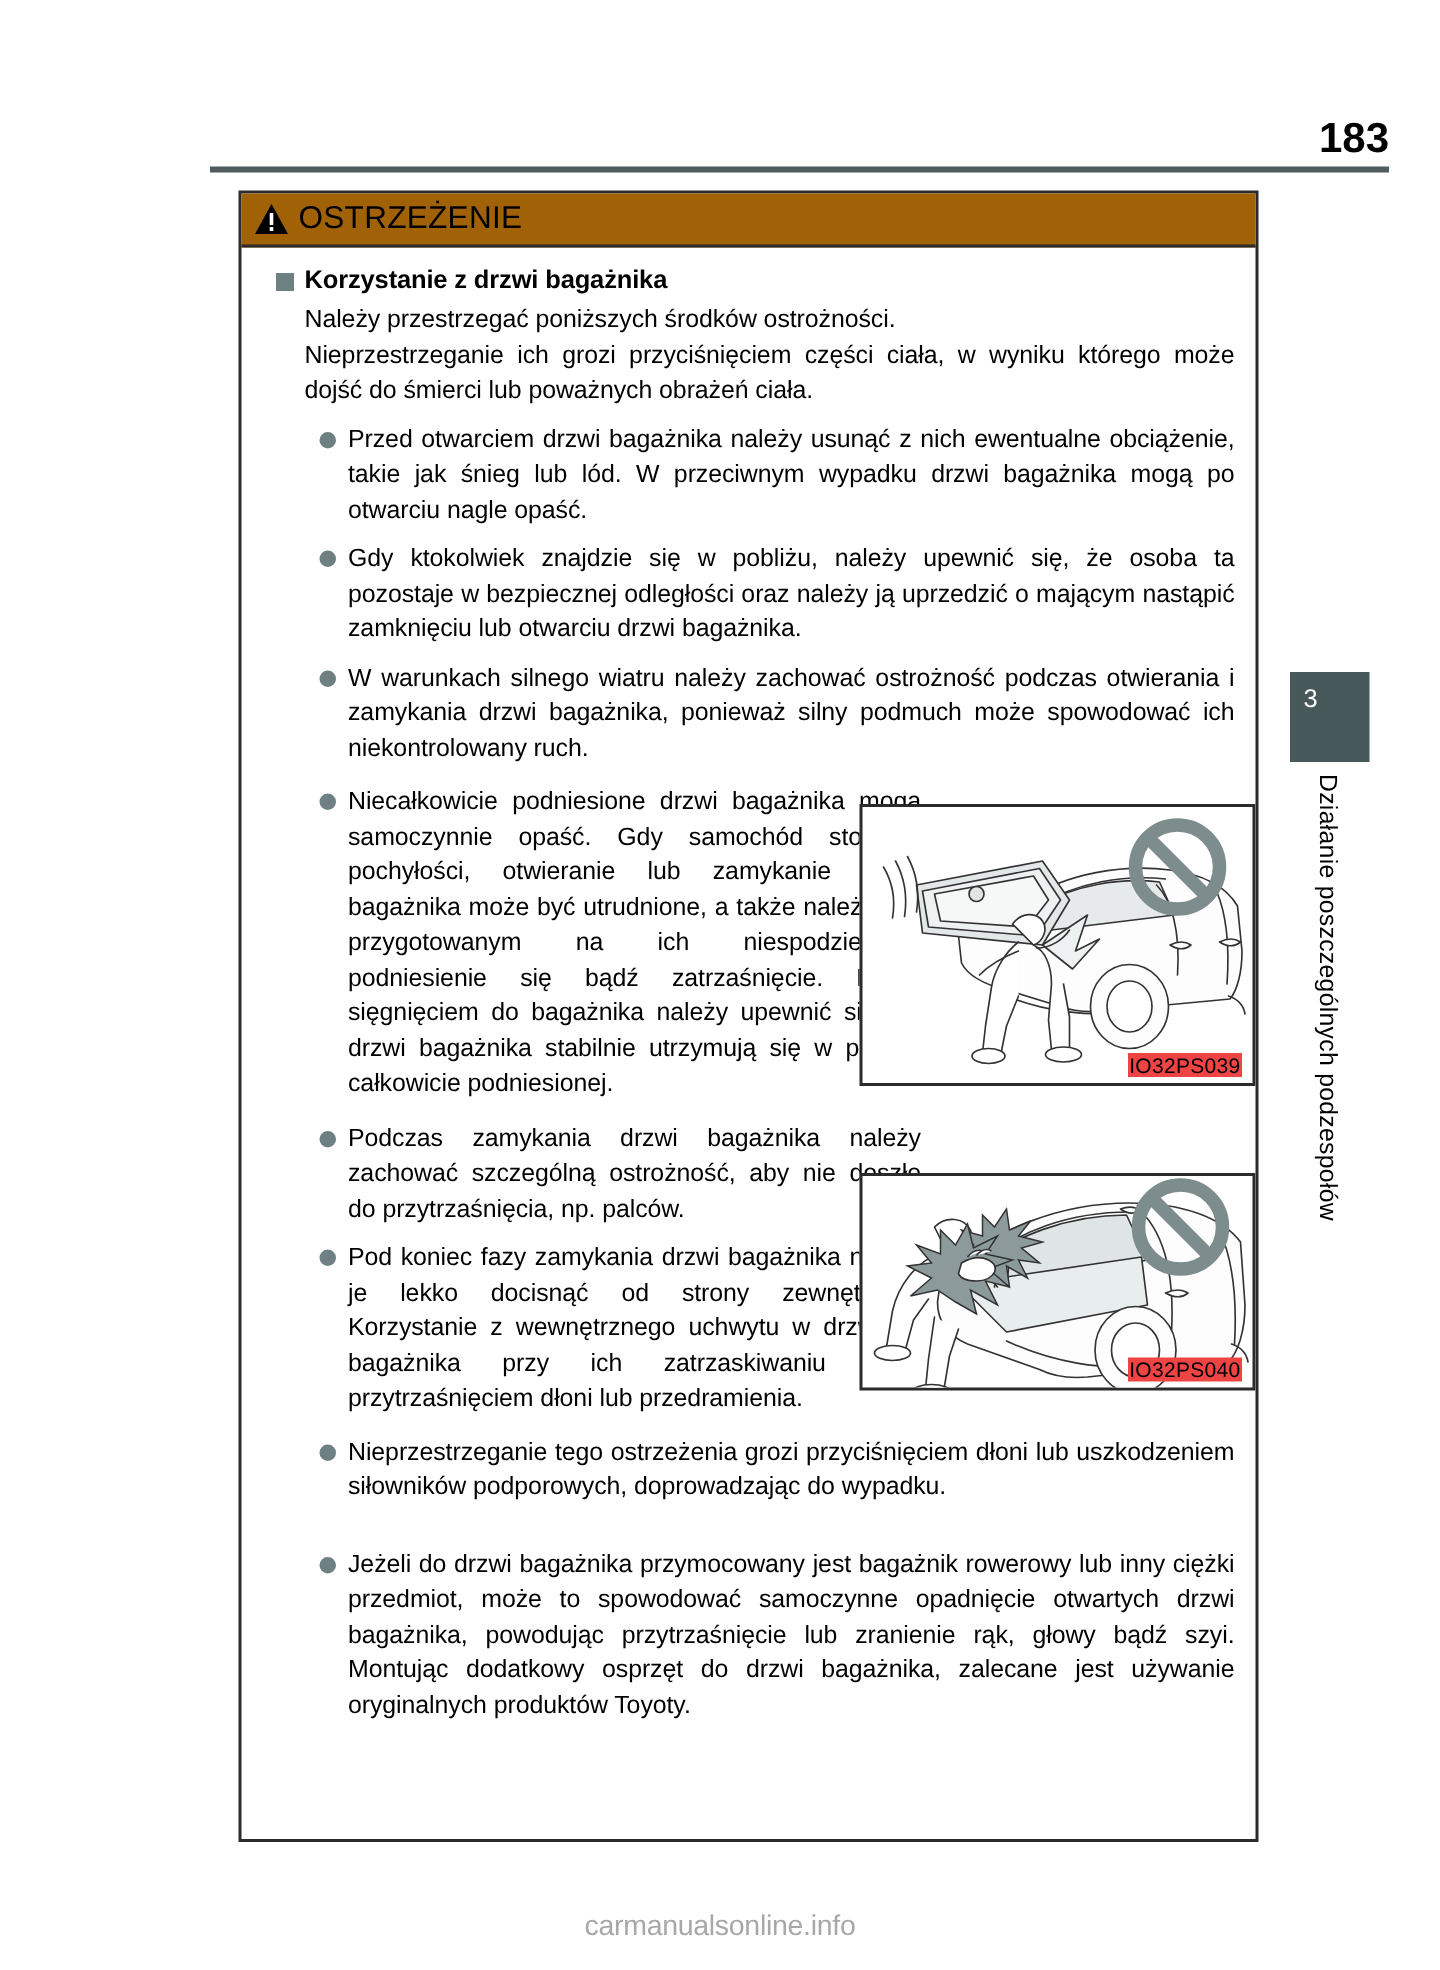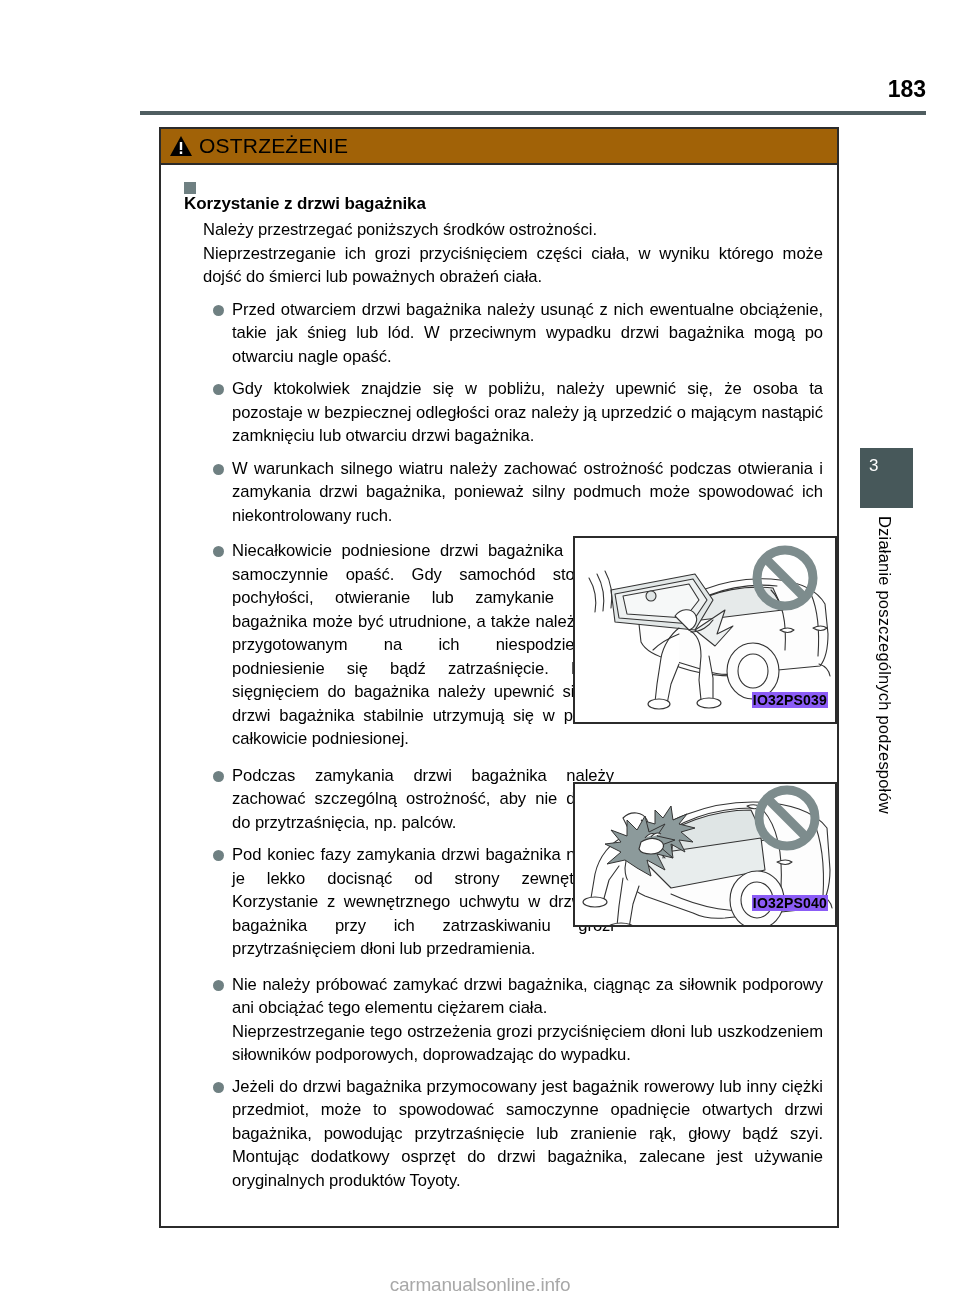--- a/index.html
+++ b/index.html
@@ -30,21 +30,21 @@
     align-items: baseline;
     justify-content: flex-end;
   }
   .header-title {
     font-size: 17.5px;
     letter-spacing: -0.1px;
     color: #000;
     white-space: nowrap;
   }
   .header-page-no {
-    font-size: 23px;
+    font-size: 28px;
     font-weight: bold;
     margin-left: 12px;
     color: #000;
     white-space: nowrap;
   }
   .header-rule {
     position: absolute;
     left: 140px;
     top: 111px;
     width: 786px;
@@ -118,21 +118,20 @@
   .warn-body {
     padding: 12px 14px 8px 14px;
     box-sizing: border-box;
   }
 
   
   .sec-head {
     display: flex;
     align-items: flex-start;
     margin: 0 0 4px 9px;
-    flex-direction: column;
   }
   .sq-bullet {
     flex: 0 0 auto;
     width: 12px;
     height: 12px;
     background: #6f8082;
     margin-top: 5px;
     margin-right: 7px;
   }
   .sec-head-label {
@@ -190,26 +189,26 @@
     border: 2px solid #2b2b2b;
     background: #ffffff;
     box-sizing: border-box;
     overflow: hidden;
   }
   #figure-1 { left: 573px; top: 536px; width: 264px; height: 188px; }
   #figure-2 { left: 573px; top: 782px; width: 264px; height: 145px; }
   .fig-code {
     position: absolute;
     right: 7px;
-    bottom: 14px;
+    bottom: 4px;
     font-size: 14px;
-    font-weight: bold;
+    font-weight: normal;
     letter-spacing: 0.2px;
     color: #000;
-    background: #8b5cf6;
+    background: #ef4444;
     padding: 0 1px;
   }
   .fig-svg { display: block; }
 
   
   .footer-wm {
     position: absolute;
     left: 0;
     top: 1274px;
     width: 960px;
@@ -284,25 +283,24 @@
         <span>Podczas zamykania drzwi bagażnika należy zachować szczególną ostrożność, aby nie doszło do przytrzaśnięcia, np. palców.</span>
       </div>
 
       <div class="bl justify narrow" style="margin-top:9px;">
         <span class="dot"></span>
         <span>Pod koniec fazy zamykania drzwi bagażnika należy je lekko docisnąć od strony zewnętrznej. Korzystanie z wewnętrznego uchwytu w drzwiach bagażnika przy ich zatrzaskiwaniu grozi przytrzaśnięciem dłoni lub przedramienia.</span>
       </div>
 
       <div class="bl justify" style="margin-top:12px;">
         <span class="dot"></span>
-        <span>Nie należy próbować zamykać drzwi bagażnika, ciągnąc za siłownik podporowy ani obciążać tego elementu ciężarem ciała.</span>
         <span class="sub">Nieprzestrzeganie tego ostrzeżenia grozi przyciśnięciem dłoni lub uszkodzeniem siłowników podporowych, doprowadzając do wypadku.</span>
       </div>
 
-      <div class="bl justify" style="margin-top:8px;">
+      <div class="bl justify" style="margin-top:28px;">
         <span class="dot"></span>
         <span>Jeżeli do drzwi bagażnika przymocowany jest bagażnik rowerowy lub inny ciężki przedmiot, może to spowodować samoczynne opadnięcie otwartych drzwi bagażnika, powodując przytrzaśnięcie lub zranienie rąk, głowy bądź szyi. Montując dodatkowy osprzęt do drzwi bagażnika, zalecane jest używanie oryginalnych produktów Toyoty.</span>
       </div>
 
     </div>
   </div>
 
   <div class="figure" id="figure-1">
     <svg class="fig-svg" width="260" height="184" viewBox="0 0 260 184" aria-hidden="true">
       <g fill="none" stroke="#333" stroke-width="1.1" stroke-linejoin="round" stroke-linecap="round">

